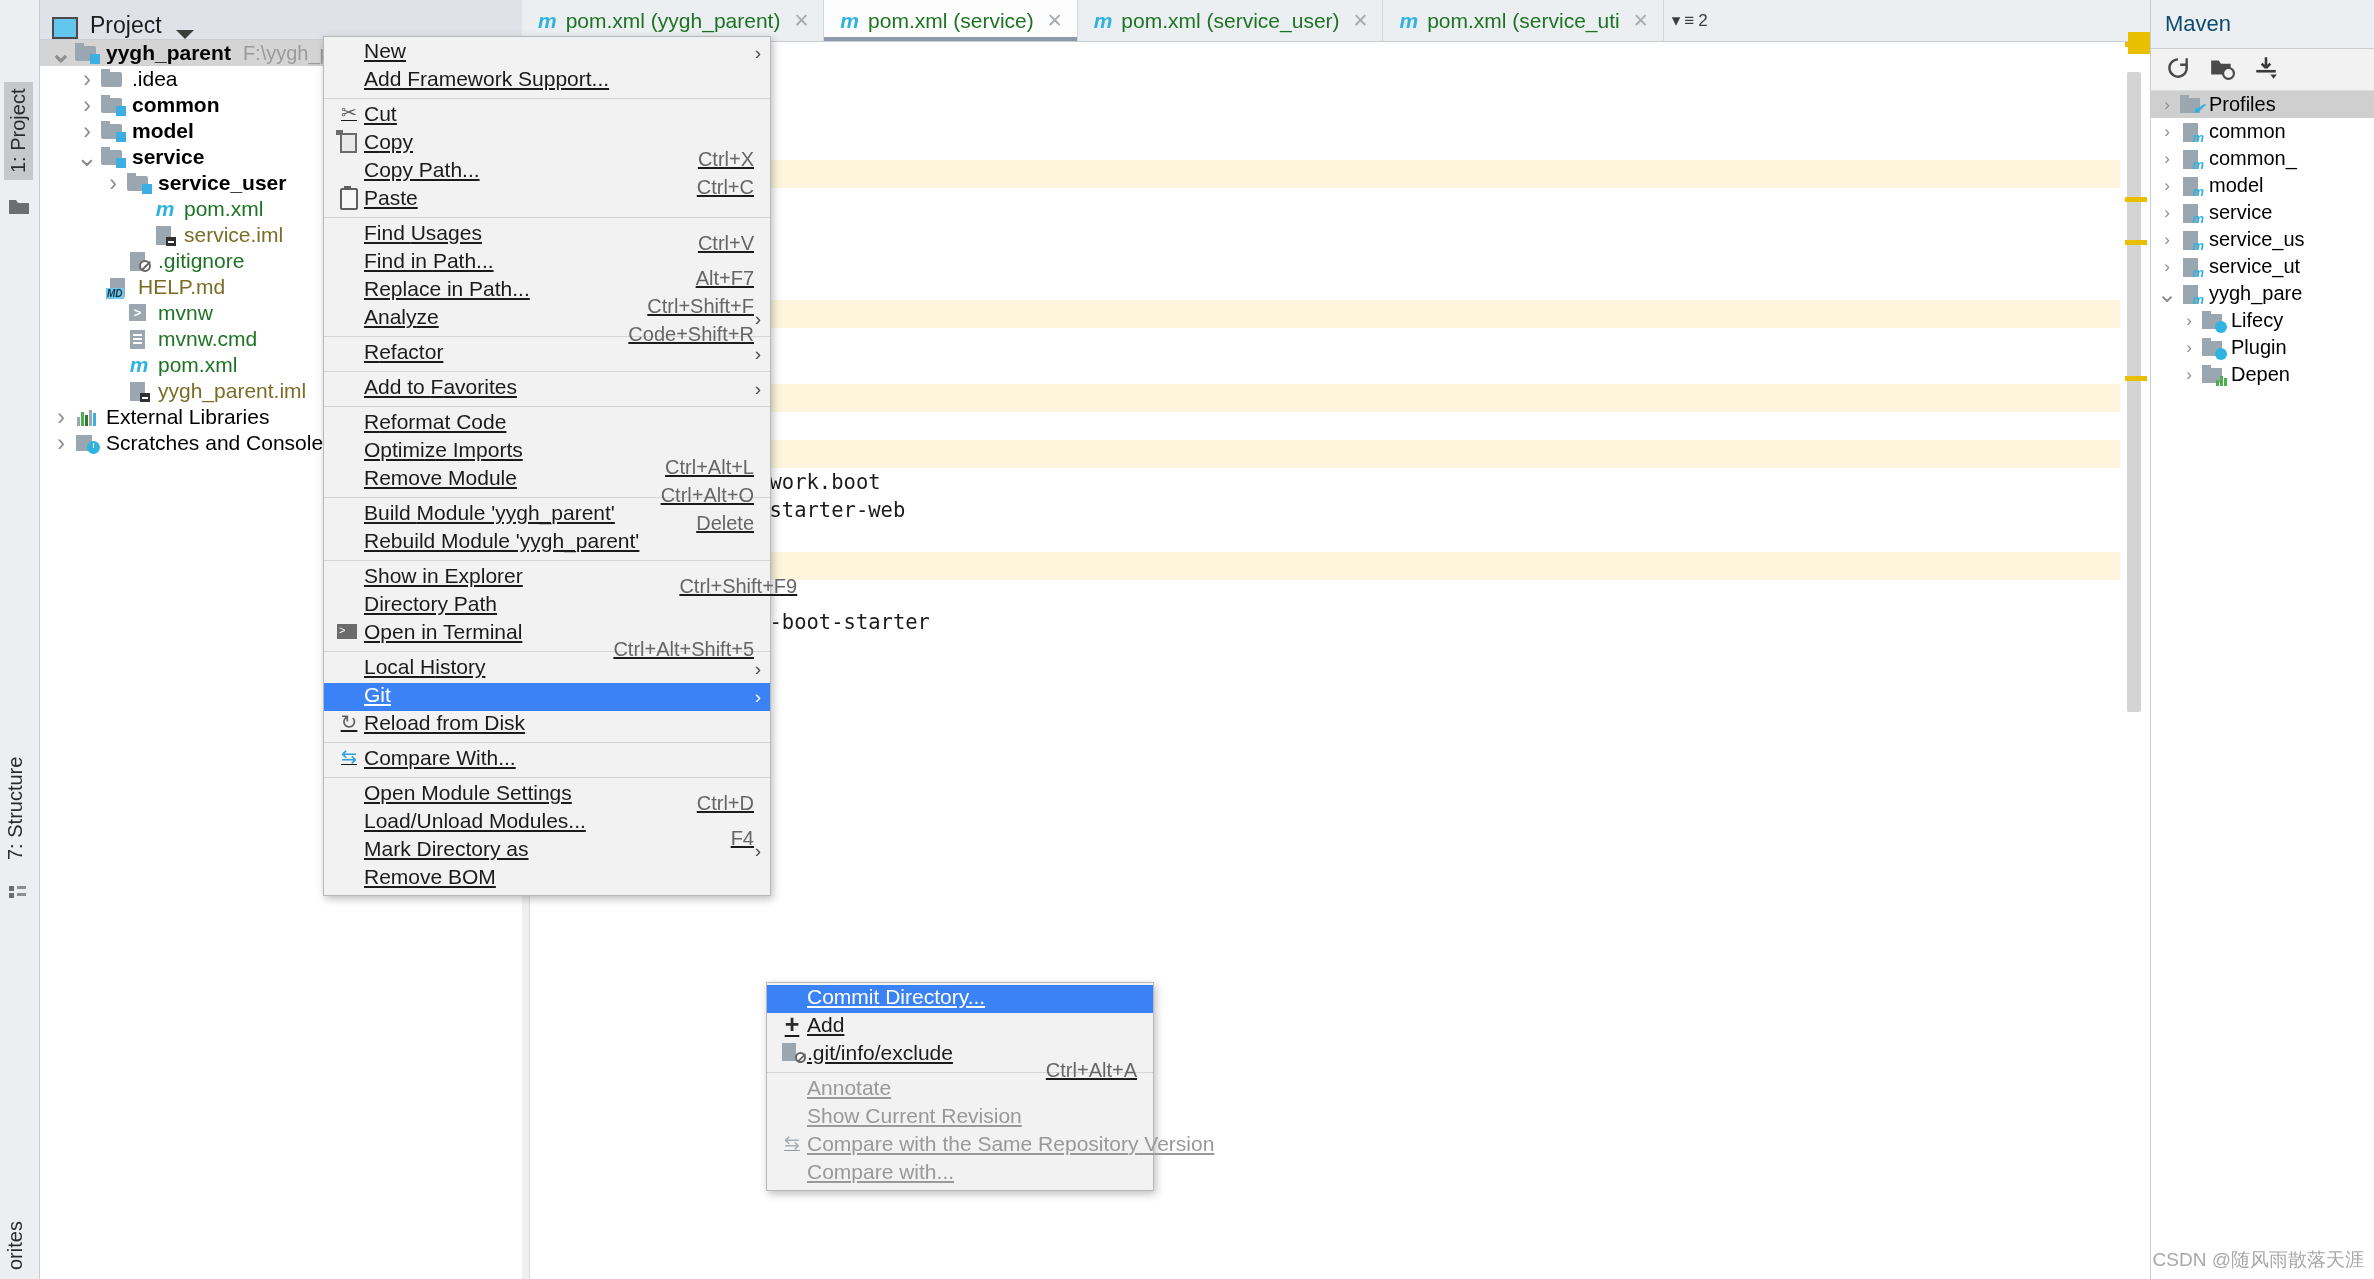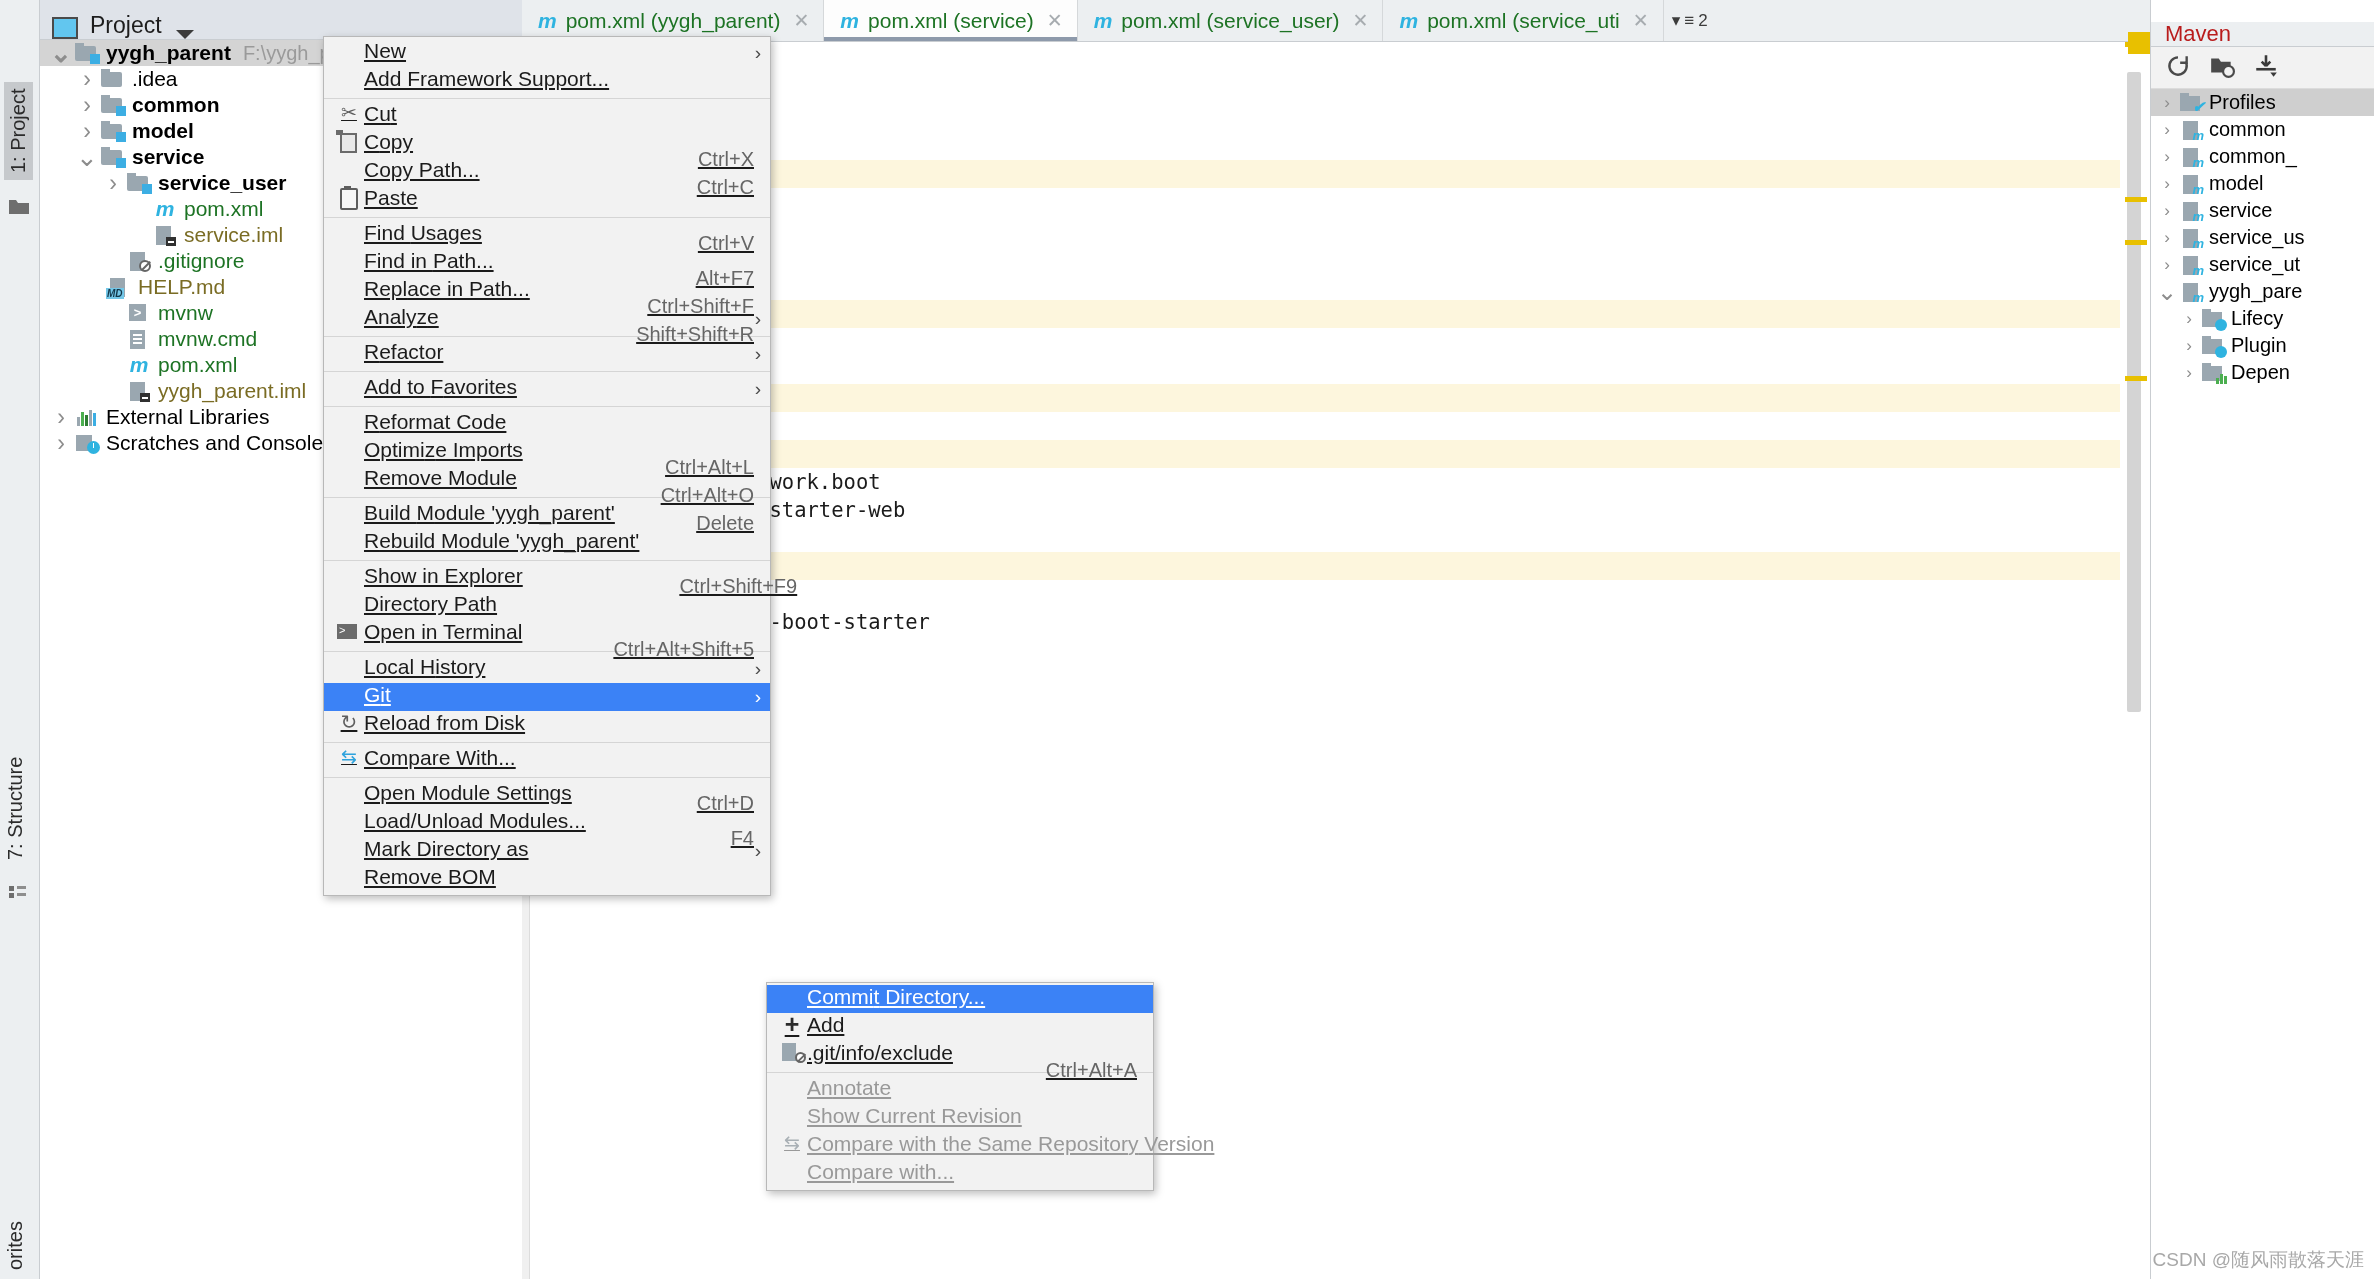--- a/index.html
+++ b/index.html
@@ -216,25 +216,24 @@
   .err-mark { position: absolute; right: 3px; width: 22px; height: 5px; }
 
   
   .maven-panel {
     position: absolute; right: 0; top: 0;
     width: 224px; height: 1279px;
     background: #ffffff;
     border-left: 1px solid #c9cdd1;
   }
   .maven-head {
-    height: 25px; background: #eceff1;
+    height: 49px; background: #eceff1;
     display: flex; align-items: center; padding-left: 14px;
-    font-size: 22px; color: #b91c1c;
+    font-size: 22px; color: #0c4a6e;
     border-bottom: 1px solid #c9cdd1;
-    margin-top: 22px;
   }
   .maven-toolbar {
     height: 42px; background: #f2f2f2;
     display: flex; align-items: center; gap: 18px;
     padding-left: 14px;
     border-bottom: 1px solid #dcdcdc;
   }
   .mv-row {
     display: flex; align-items: center; height: 27px;
     font-size: 20px; color: #000; white-space: nowrap;
@@ -694,21 +693,21 @@
         <span class="ctx-key">Alt+F7</span>
       </div>
       <div class="ctx-item">
         <span class="ctx-ic"></span>
         <span class="ctx-label">Find in <span class="u">P</span>ath...</span>
         <span class="ctx-key">Ctrl+Shift+F</span>
       </div>
       <div class="ctx-item">
         <span class="ctx-ic"></span>
         <span class="ctx-label">Repl<span class="u">a</span>ce in Path...</span>
-        <span class="ctx-key">Shift+Shift+R</span>
+        <span class="ctx-key">Code+Shift+R</span>
       </div>
       <div class="ctx-item">
         <span class="ctx-ic"></span>
         <span class="ctx-label">Analy<span class="u">z</span>e</span>
         <span class="ctx-sub">›</span>
       </div>
       <div class="ctx-sep"></div>
       <div class="ctx-item">
         <span class="ctx-ic"></span>
         <span class="ctx-label"><span class="u">R</span>efactor</span>

